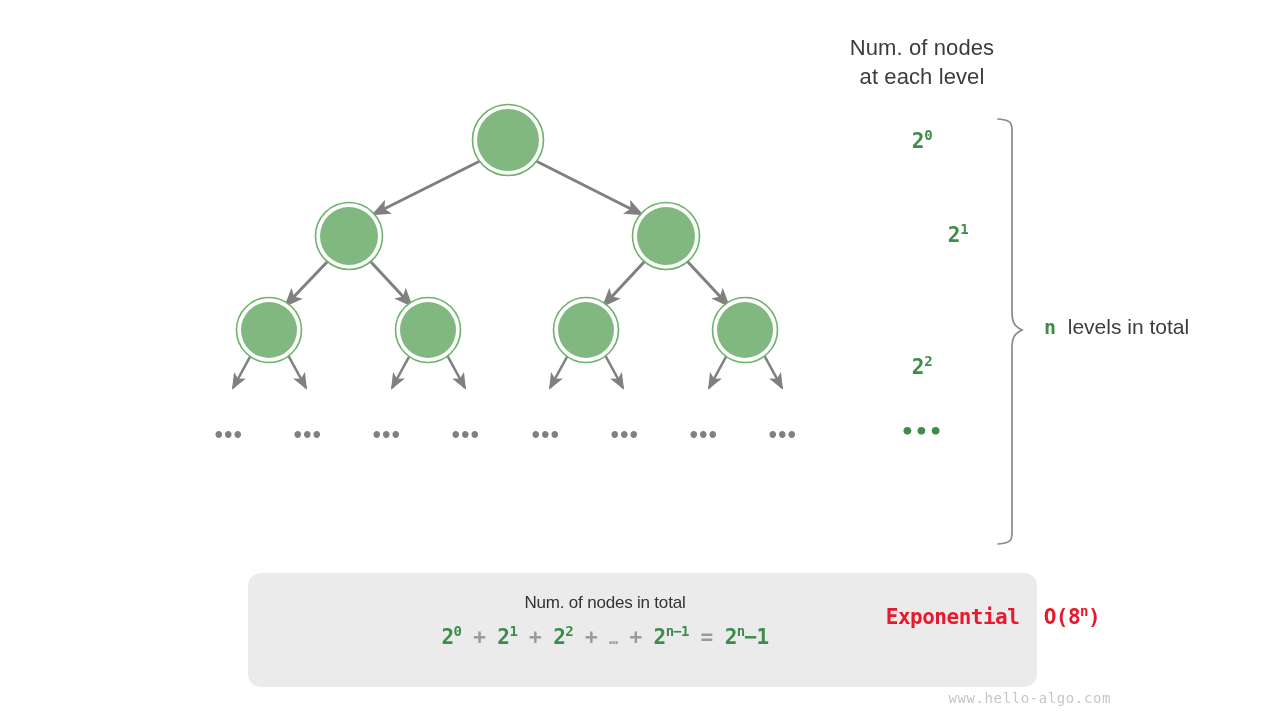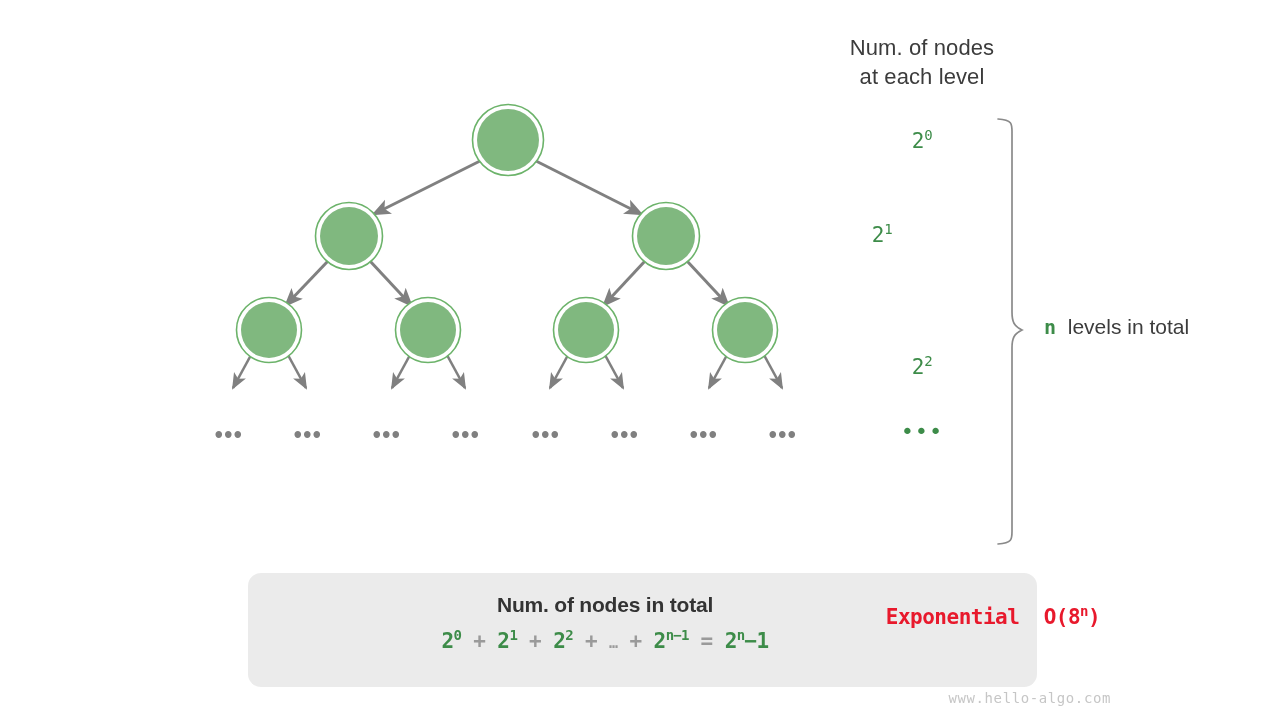--- a/index.html
+++ b/index.html
@@ -46,21 +46,21 @@
     color: #3c3c3c;
     letter-spacing: 0.1px;
   }
 
   .pow-label {
     position: absolute;
     width: 180px;
     text-align: center;
     color: #3d8c49;
     font-family: "DejaVu Sans Mono", "Liberation Mono", monospace;
-    font-weight: normal;
+    font-weight: bold;
     font-size: 21px;
     letter-spacing: -0.3px;
     white-space: nowrap;
   }
   .pow-label .sup {
     font-size: 14px;
     vertical-align: super;
     letter-spacing: -0.5px;
   }
   .pow-label.dots {
@@ -106,22 +106,22 @@
     border-radius: 13px;
   }
   .summary-col {
     position: absolute;
     text-align: center;
   }
   .summary-col.left  { left: 12px;  top: 20px; width: 690px; }
   .summary-col.right { left: 530px; top: 20px; width: 430px; }
 
   .summary-title {
-    font-size: 21px;
-    font-weight: bold;
+    font-size: 17px;
+    font-weight: normal;
     color: #333333;
     letter-spacing: -0.2px;
     white-space: nowrap;
   }
 
   .formula {
     margin-top: 10px;
     font-family: "DejaVu Sans Mono", "Liberation Mono", monospace;
     font-weight: bold;
     font-size: 21px;
@@ -254,21 +254,21 @@
 
   <div class="levels-caption">
     <div>Num. of nodes</div>
     <div>at each level</div>
   </div>
 
   <div class="pow-label" style="left:832px; top:127px;">
     <span>2</span><span class="sup">0</span>
   </div>
 
-  <div class="pow-label" style="left:792px; top:221px;">
+  <div class="pow-label" style="left:868px; top:221px;">
     <span>2</span><span class="sup">1</span>
   </div>
 
   <div class="pow-label" style="left:832px; top:315px;margin-top:38px;">
     <span>2</span><span class="sup">2</span>
   </div>
 
   <div class="pow-label dots" style="left:832px; top:419px;">•••</div>
 
 

